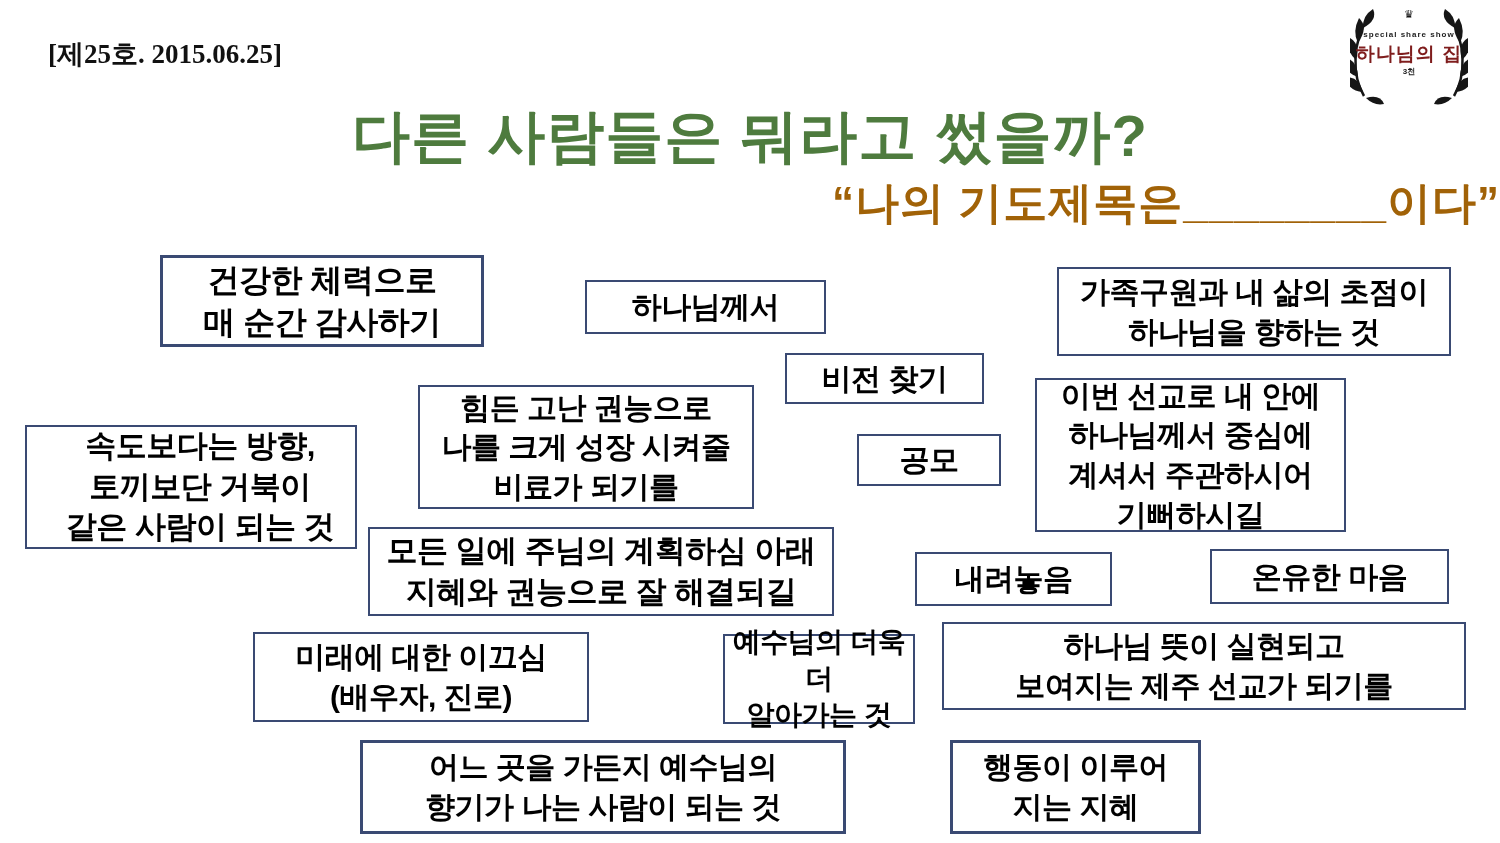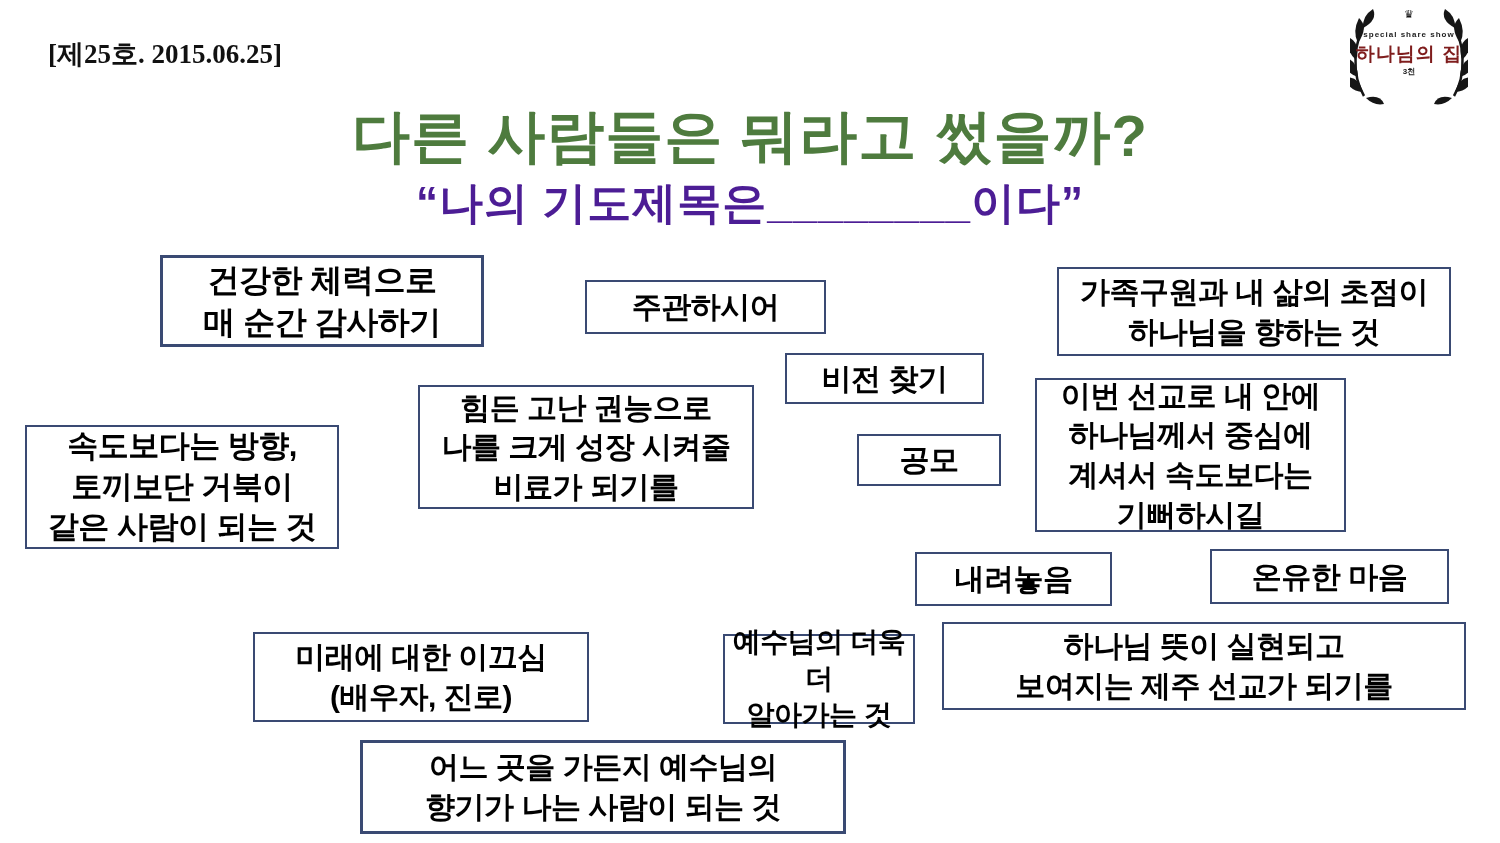--- a/index.html
+++ b/index.html
@@ -11,22 +11,22 @@
     font-family:"Liberation Serif","DejaVu Serif",serif;
     font-size:27px;font-weight:bold;color:#111111;letter-spacing:0px;
   }
 
   .header-block{position:absolute;left:0;top:92px;width:100%;text-align:center;}
   .slide-title{
     margin:12px;font-size:58px;font-weight:800;color:#4e7b3e;
     letter-spacing:1px;line-height:1.1;
   }
   .slide-subtitle{
-    margin:6px 0 0 0;font-size:44px;font-weight:800;color:#4c1d95;
-    letter-spacing:1px;line-height:1.05;
+    margin:6px 0 0 0;font-size:44px;font-weight:800;color:#a16207;
+    letter-spacing:1px;line-height:1.05;text-align:right;
   }
 
   .logo{position:absolute;right:32px;top:4px;width:118px;height:102px;}
   .logo svg{position:absolute;left:0;top:0;}
   .logo .logo-tagline{
     position:absolute;left:0;top:26px;width:100%;text-align:center;
     font-size:8px;font-weight:bold;color:#222;letter-spacing:1px;
   }
   .logo .logo-name{
     position:absolute;left:0;top:37px;width:100%;text-align:center;
@@ -74,39 +74,43 @@
     <div class="logo-edition">3천</div>
   </div>
 
   <div class="header-block">
     <h1 class="slide-title">다른 사람들은 뭐라고 썼을까?</h1>
     <h2 class="slide-subtitle">“나의 기도제목은________이다”</h2>
   </div>
 
   <div class="answer-box thick" style="left:160px;top:255px;width:318px;height:86px;font-size:32px;">건강한 체력으로
 매 순간 감사하기</div>
-  <div class="answer-box" style="left:585px;top:280px;width:237px;height:50px;">주관하시어</div>
+  <div class="answer-box" style="left:585px;top:280px;width:237px;height:50px;">하나님께서</div>
   <div class="answer-box" style="left:1057px;top:267px;width:390px;height:85px;">가족구원과 내 삶의 초점이
 하나님을 향하는 것</div>
   <div class="answer-box" style="left:785px;top:353px;width:195px;height:47px;">비전 찾기</div>
   <div class="answer-box" style="left:418px;top:385px;width:332px;height:120px;">힘든 고난 권능으로
 나를 크게 성장 시켜줄
 비료가 되기를</div>
   <div class="answer-box" style="left:857px;top:434px;width:140px;height:48px;">공모</div>
   <div class="answer-box" style="left:1035px;top:378px;width:307px;height:150px;">이번 선교로 내 안에
 하나님께서 중심에
-계셔서 속도보다는
+계셔서 주관하시어
 기뻐하시길</div>
-  <div class="answer-box" style="left:25px;top:425px;width:310px;height:120px;font-size:31px;">속도보다는 방향,
+  <div class="answer-box" style="left:25px;top:425px;width:310px;height:120px;font-size:31px;padding-left:18px;">속도보다는 방향,
 토끼보단 거북이
 같은 사람이 되는 것</div>
+  <div class="answer-box" style="left:368px;top:527px;width:462px;height:85px;font-size:31px;">모든 일에 주님의 계획하심 아래
+지혜와 권능으로 잘 해결되길</div>
   <div class="answer-box" style="left:915px;top:552px;width:193px;height:50px;">내려놓음</div>
   <div class="answer-box" style="left:1210px;top:549px;width:235px;height:51px;">온유한 마음</div>
   <div class="answer-box" style="left:253px;top:632px;width:332px;height:86px;">미래에 대한 이끄심
 (배우자, 진로)</div>
   <div class="answer-box" style="left:723px;top:634px;width:188px;height:86px;font-size:28px;">예수님의 더욱 더
 알아가는 것</div>
   <div class="answer-box" style="left:942px;top:622px;width:520px;height:84px;">하나님 뜻이 실현되고
 보여지는 제주 선교가 되기를</div>
   <div class="answer-box thick" style="left:360px;top:740px;width:480px;height:88px;">어느 곳을 가든지 예수님의
 향기가 나는 사람이 되는 것</div>
+  <div class="answer-box thick" style="left:950px;top:740px;width:245px;height:88px;">행동이 이루어
+지는 지혜</div>
 
 </div>
 
 </body></html>

